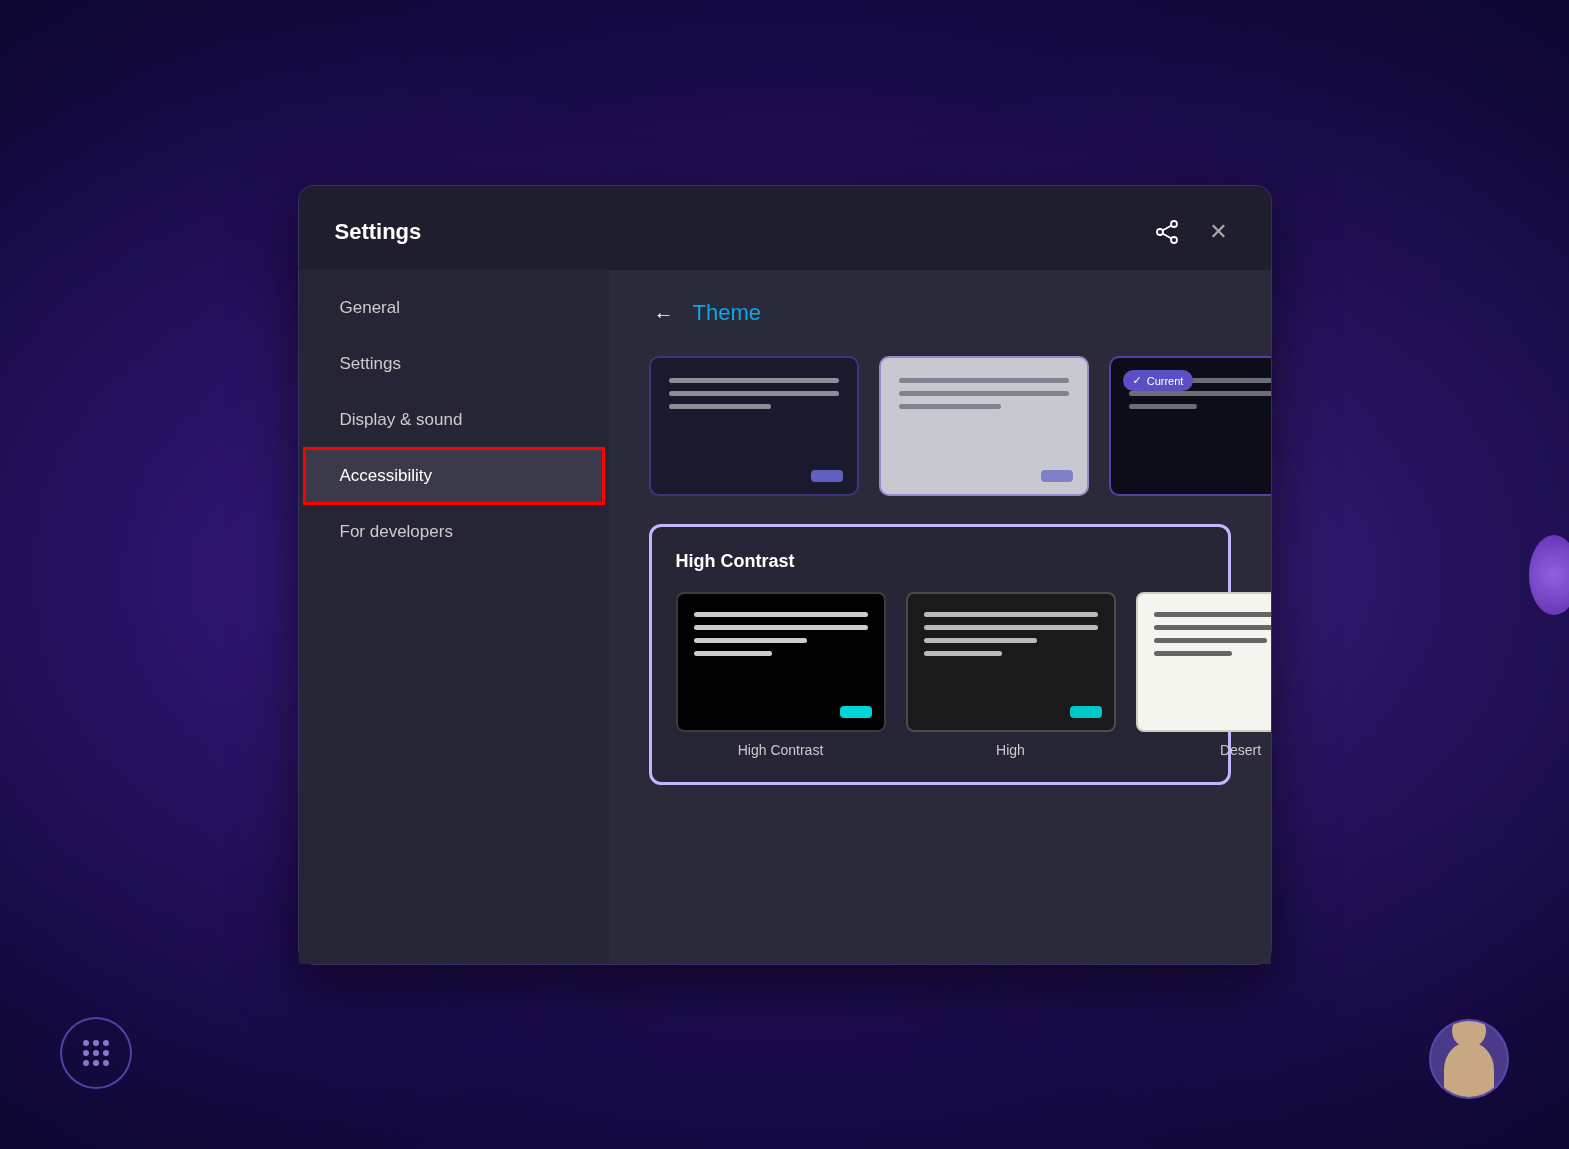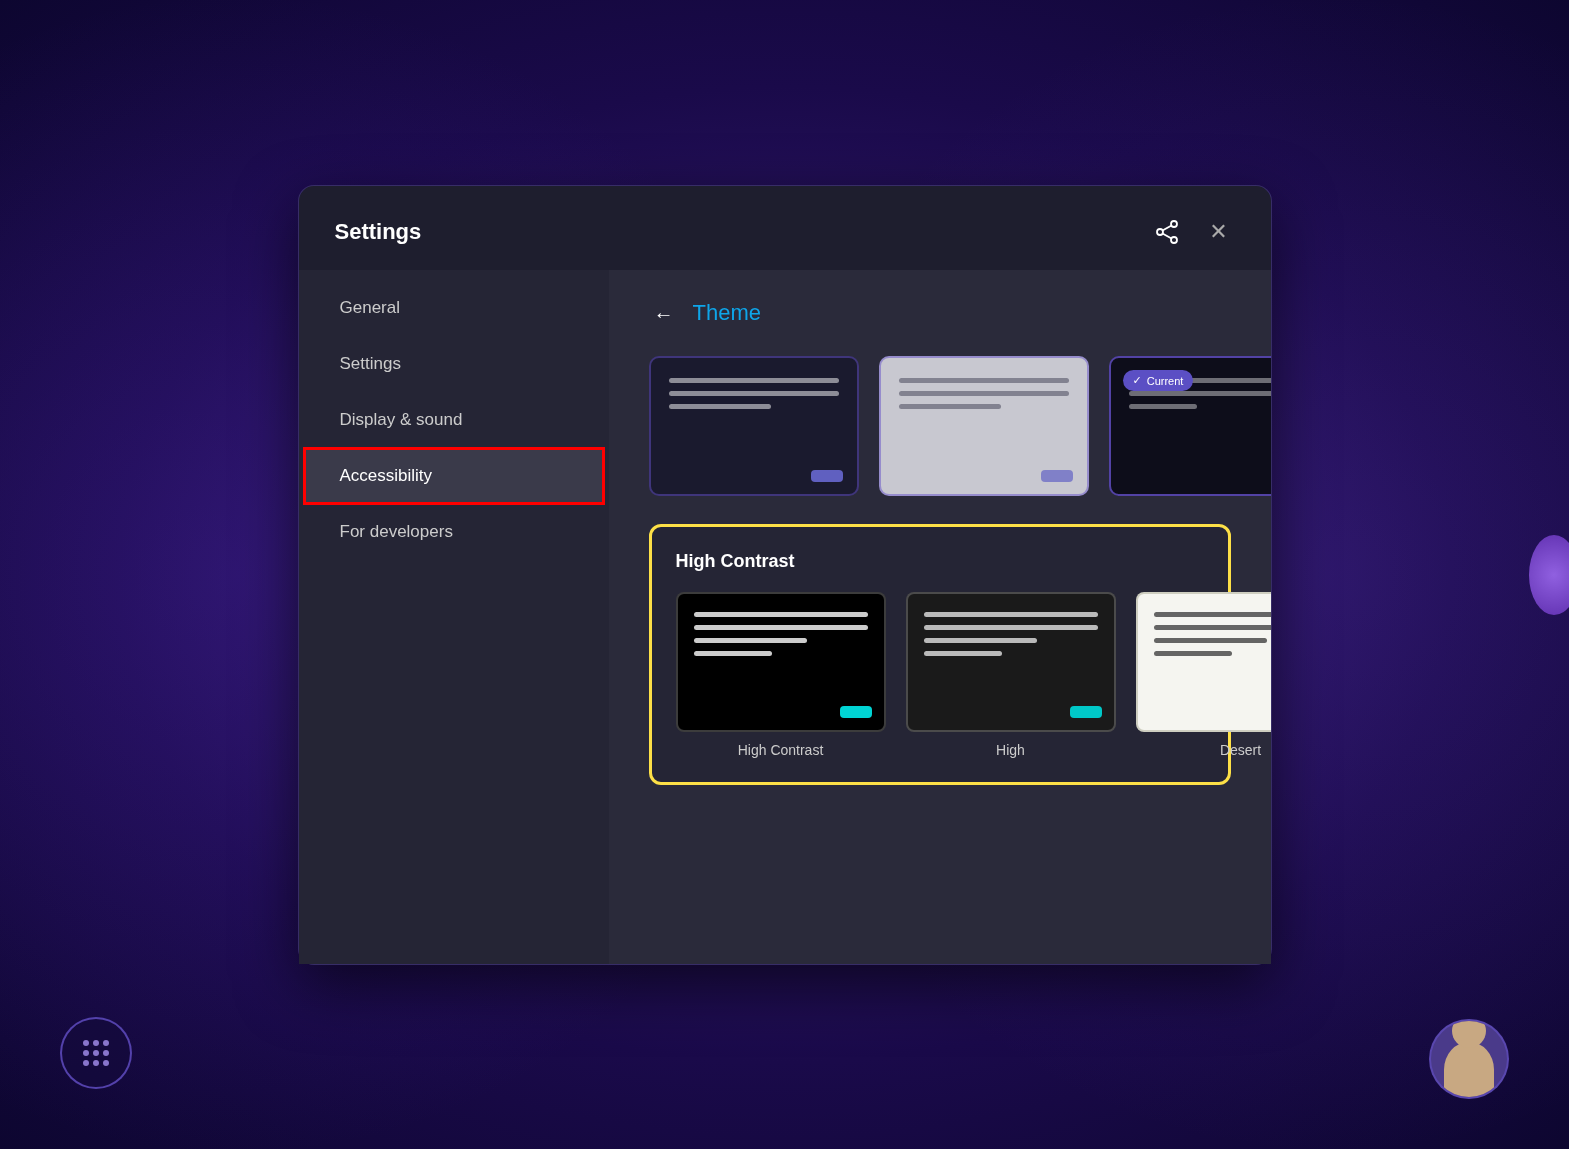--- a/index.html
+++ b/index.html
@@ -243,21 +243,21 @@
       border-radius: 12px;
       display: flex;
       align-items: flex-end;
       gap: 5px;
     }
     .current-badge::before {
       content: '✓';
       font-size: 11px;
     }
     .high-contrast-section {
-      border: 3px solid #fde047;
+      border: 3px solid #c4b5fd;
       border-radius: 12px;
       padding: 24px;
       background: #252535;
     }
     .section-title {
       color: #ffffff;
       font-size: 18px;
       font-weight: 600;
       margin-bottom: 20px;
     }

